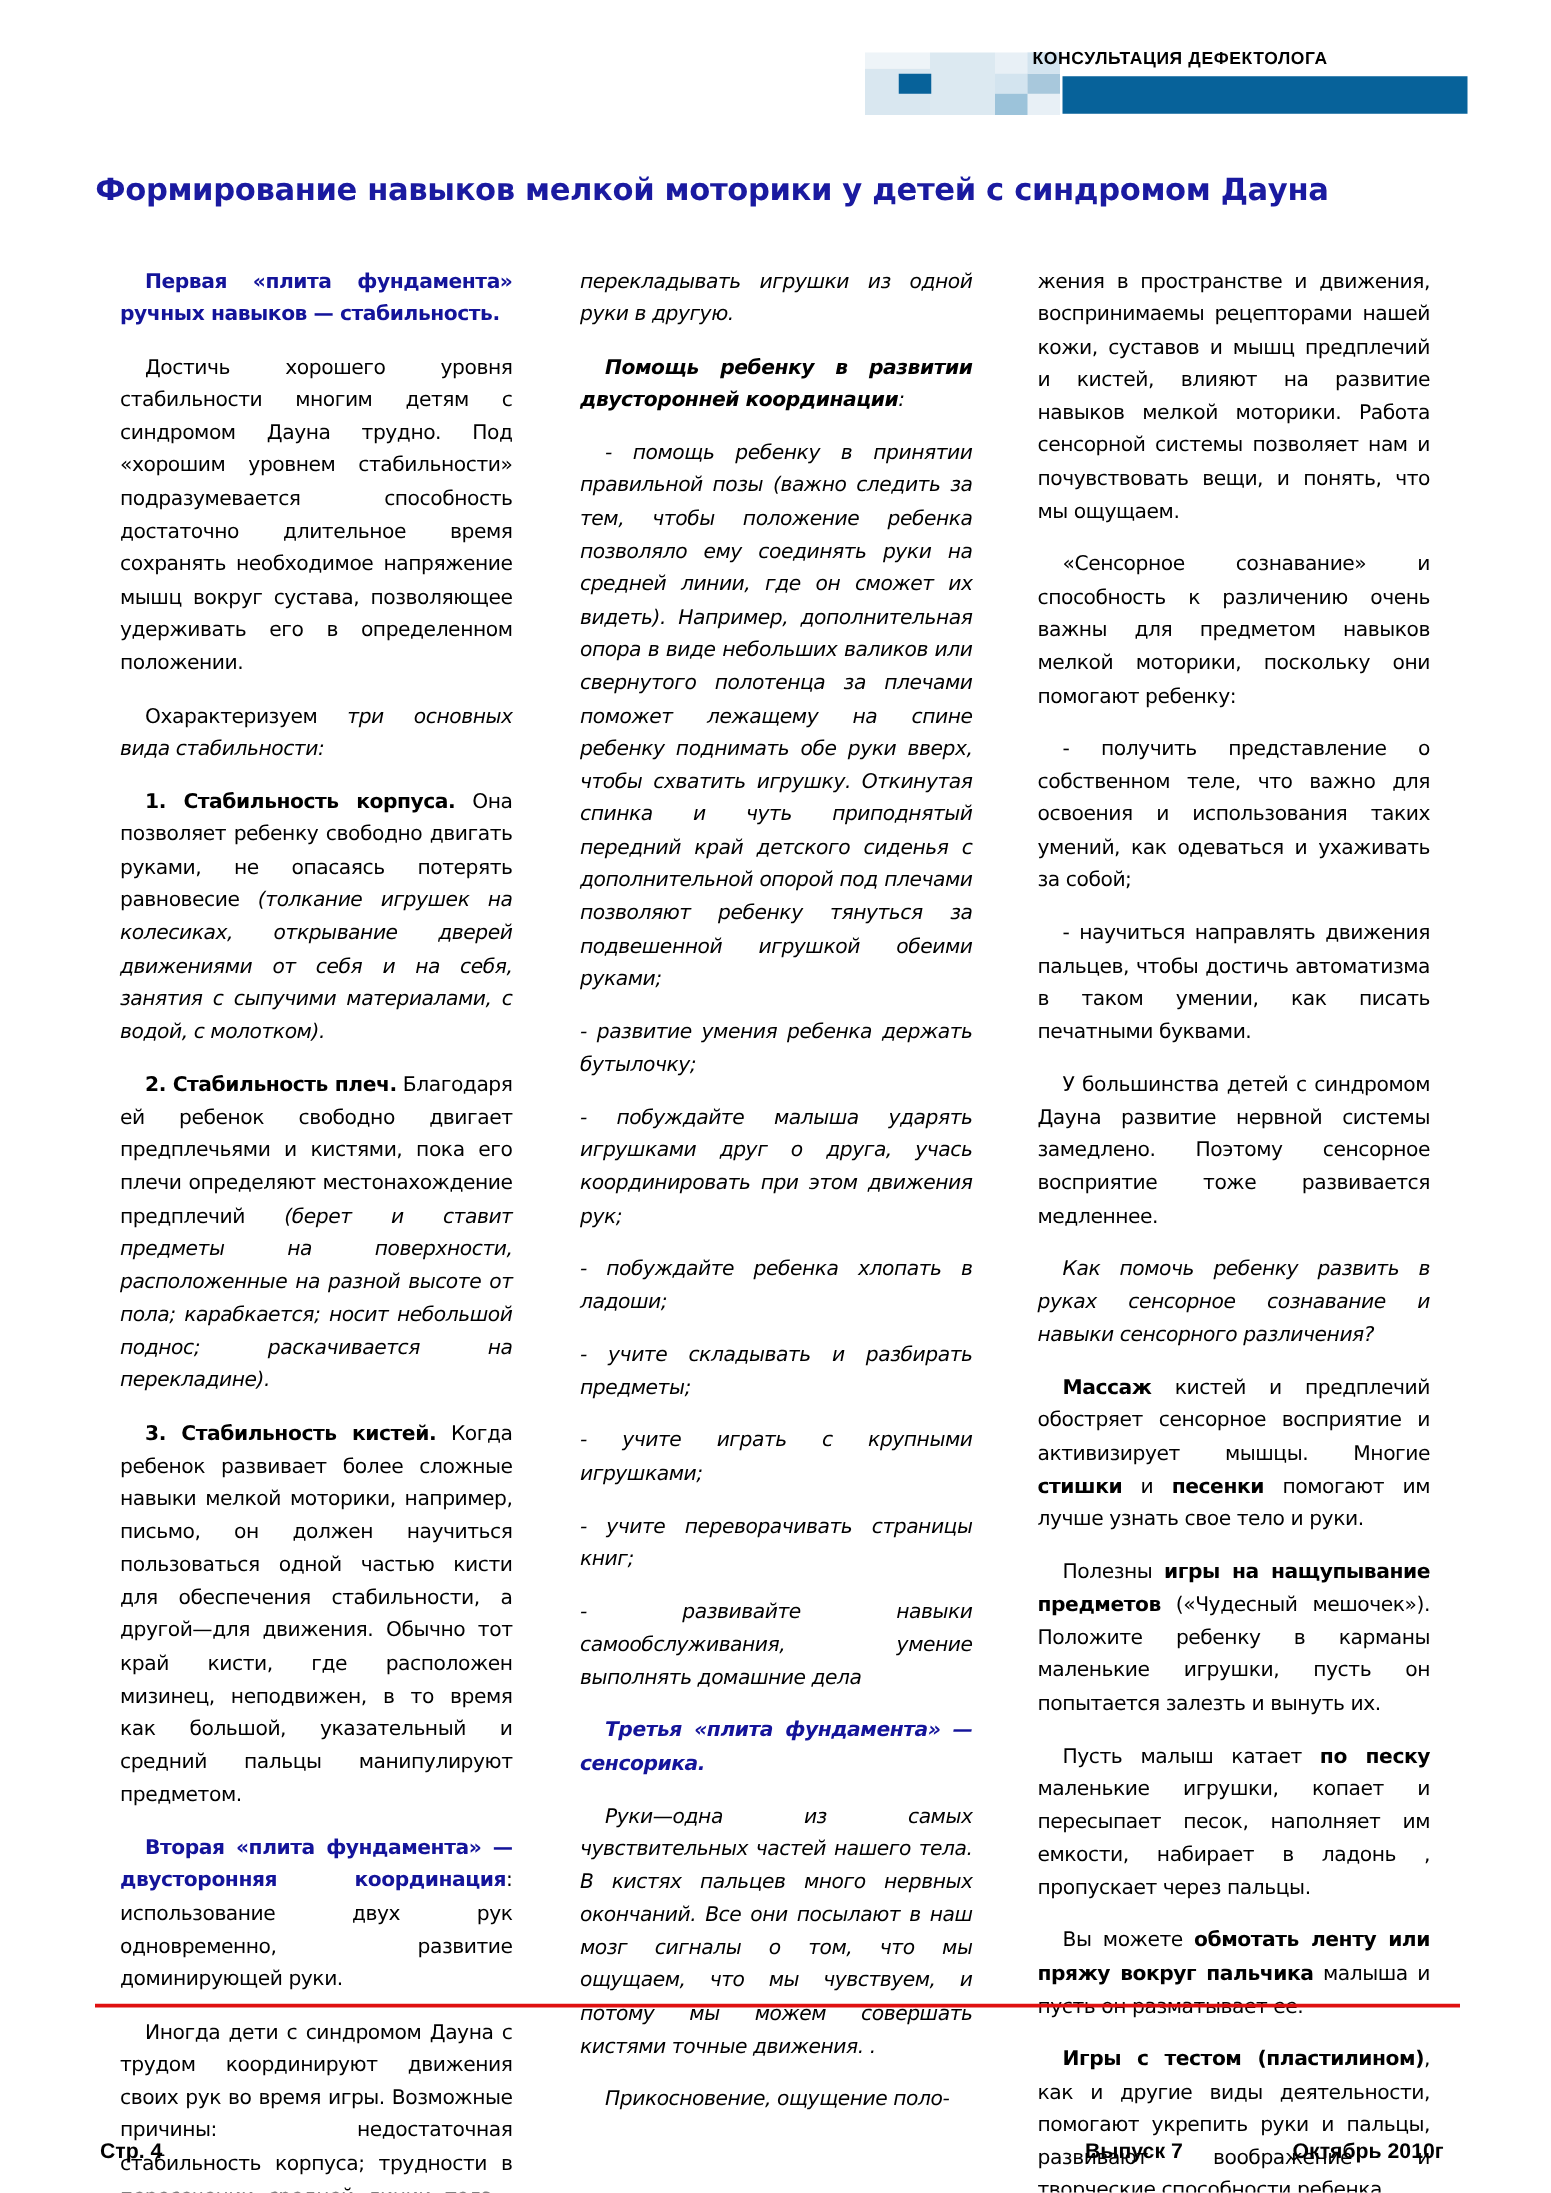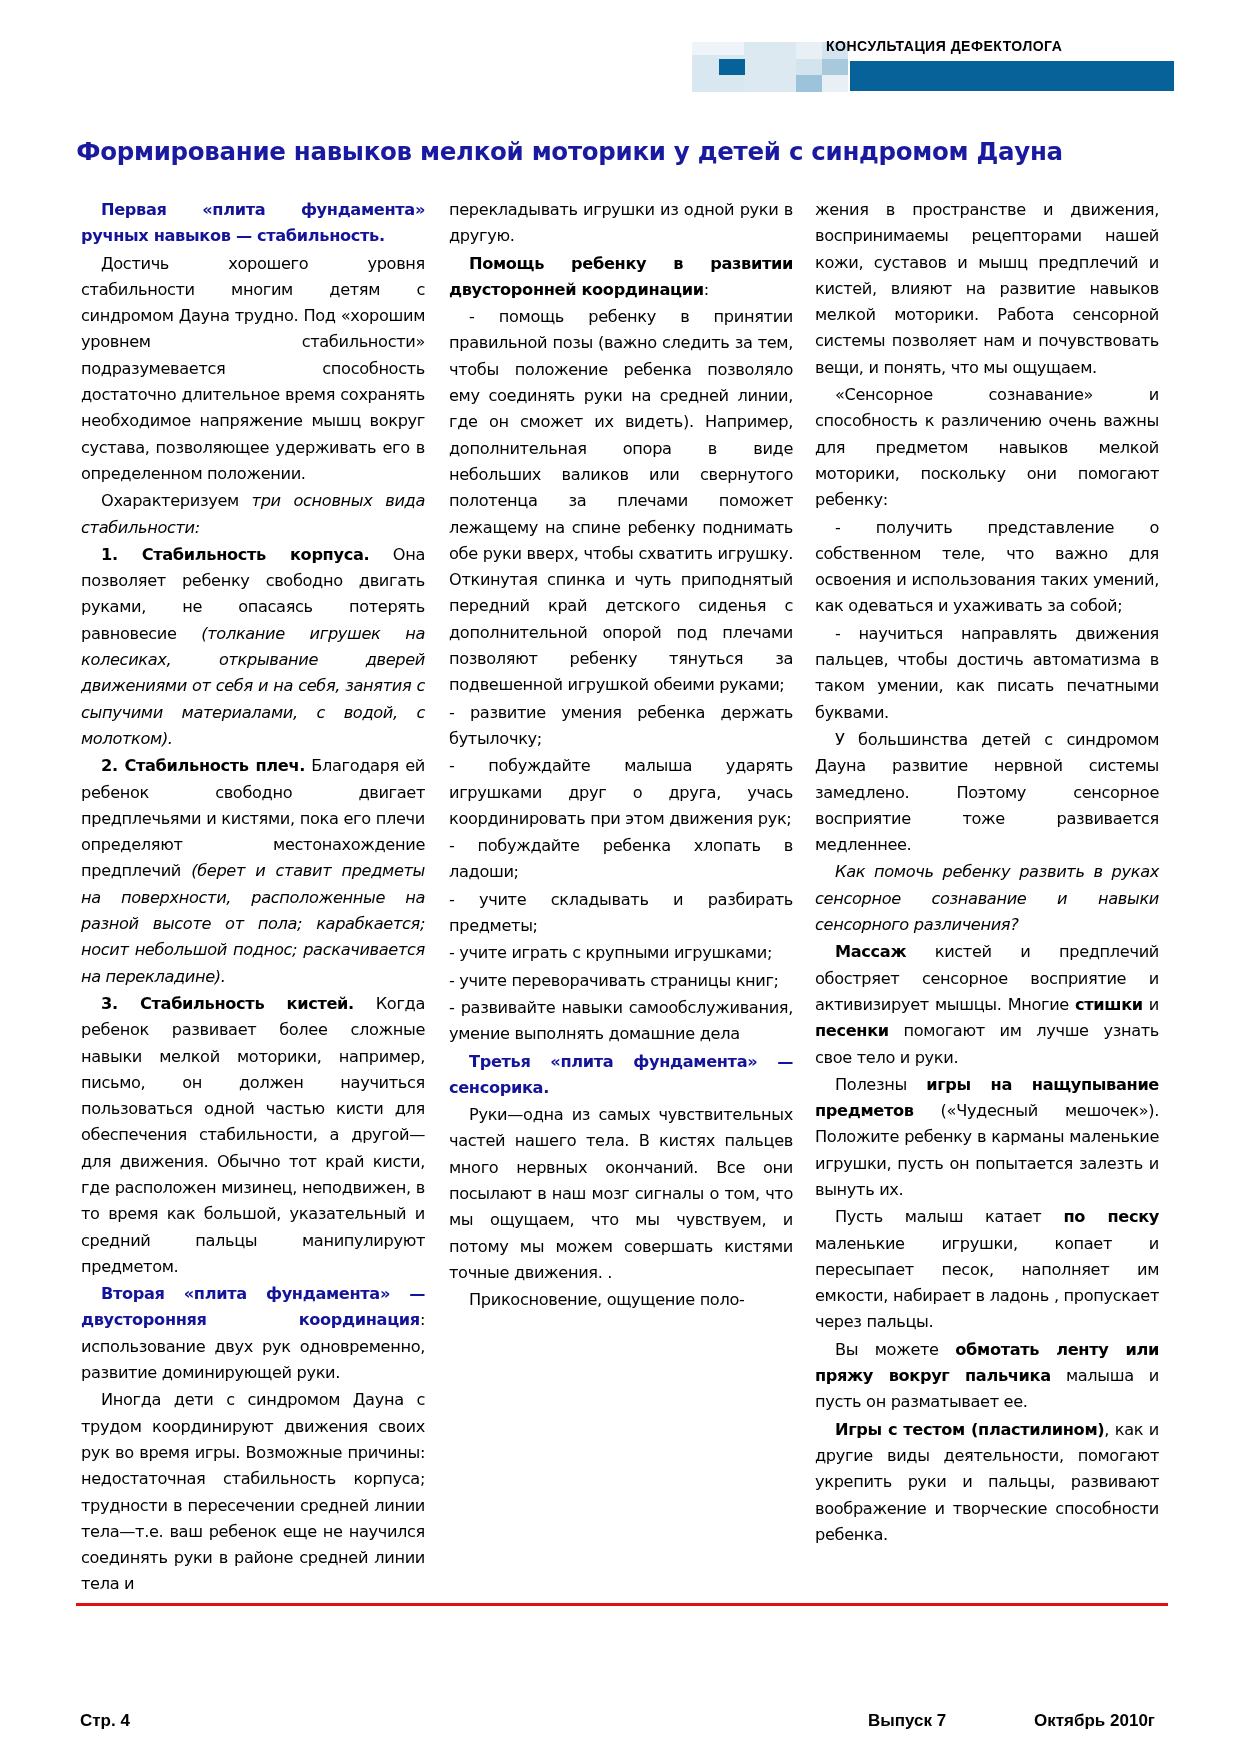--- a/index.html
+++ b/index.html
@@ -7,27 +7,27 @@
       font-family: "DejaVu Sans", sans-serif; color: #000; }
     .header-band { position: absolute; left: 692px; top: 42px; width: 482px; height: 50px; }
     .sq { position: absolute; }
     .header-bar { position: absolute; left: 850px; top: 61px; width: 324px; height: 30px; background: #07629a; }
     .header-title { position: absolute; left: 826px; top: 38px; font-family: "Liberation Sans", sans-serif;
       font-weight: bold; font-size: 14px; letter-spacing: 0.5px; color: #000; white-space: nowrap; }
     .main-title { position: absolute; left: 0; width: 1139px; top: 137px; text-align: center;
       font-family: "DejaVu Sans", sans-serif; font-weight: bold; font-size: 24.5px; color: #1a1aa0; letter-spacing: -0.3px; }
     .col { position: absolute; top: 196px; width: 346px; font-size: 16.2px; line-height: 26.3px; text-align: justify;
       font-family: "DejaVu Sans", sans-serif; letter-spacing: -0.35px; }
-    .col p { margin: 1px; text-indent: 20px; }
+    .col p { margin: 16px; text-indent: 20px; }
     .col p.noind { text-indent: 0; }
     .col .blue { color: #14149a; font-weight: bold; }
     .col b { font-weight: bold; }
     .col i { font-style: italic; }
     .c1 { left: 80px; }
-    .c2 { left: 448px; }
+    .c2 { left: 448px; font-style: italic; }
     .c3 { left: 814px; }
     .rule { position: absolute; left: 76px; top: 1603px; width: 1092px; height: 3px; background: #e01010; }
     .footer { position: absolute; top: 1711px; font-family: "Liberation Sans", sans-serif; font-weight: bold; font-size: 17px; }
     .f-page { left: 80px; }
     .f-issue { left: 868px; }
     .f-date { left: 1034px; }
   </style>
 </head>
 <body>
 

